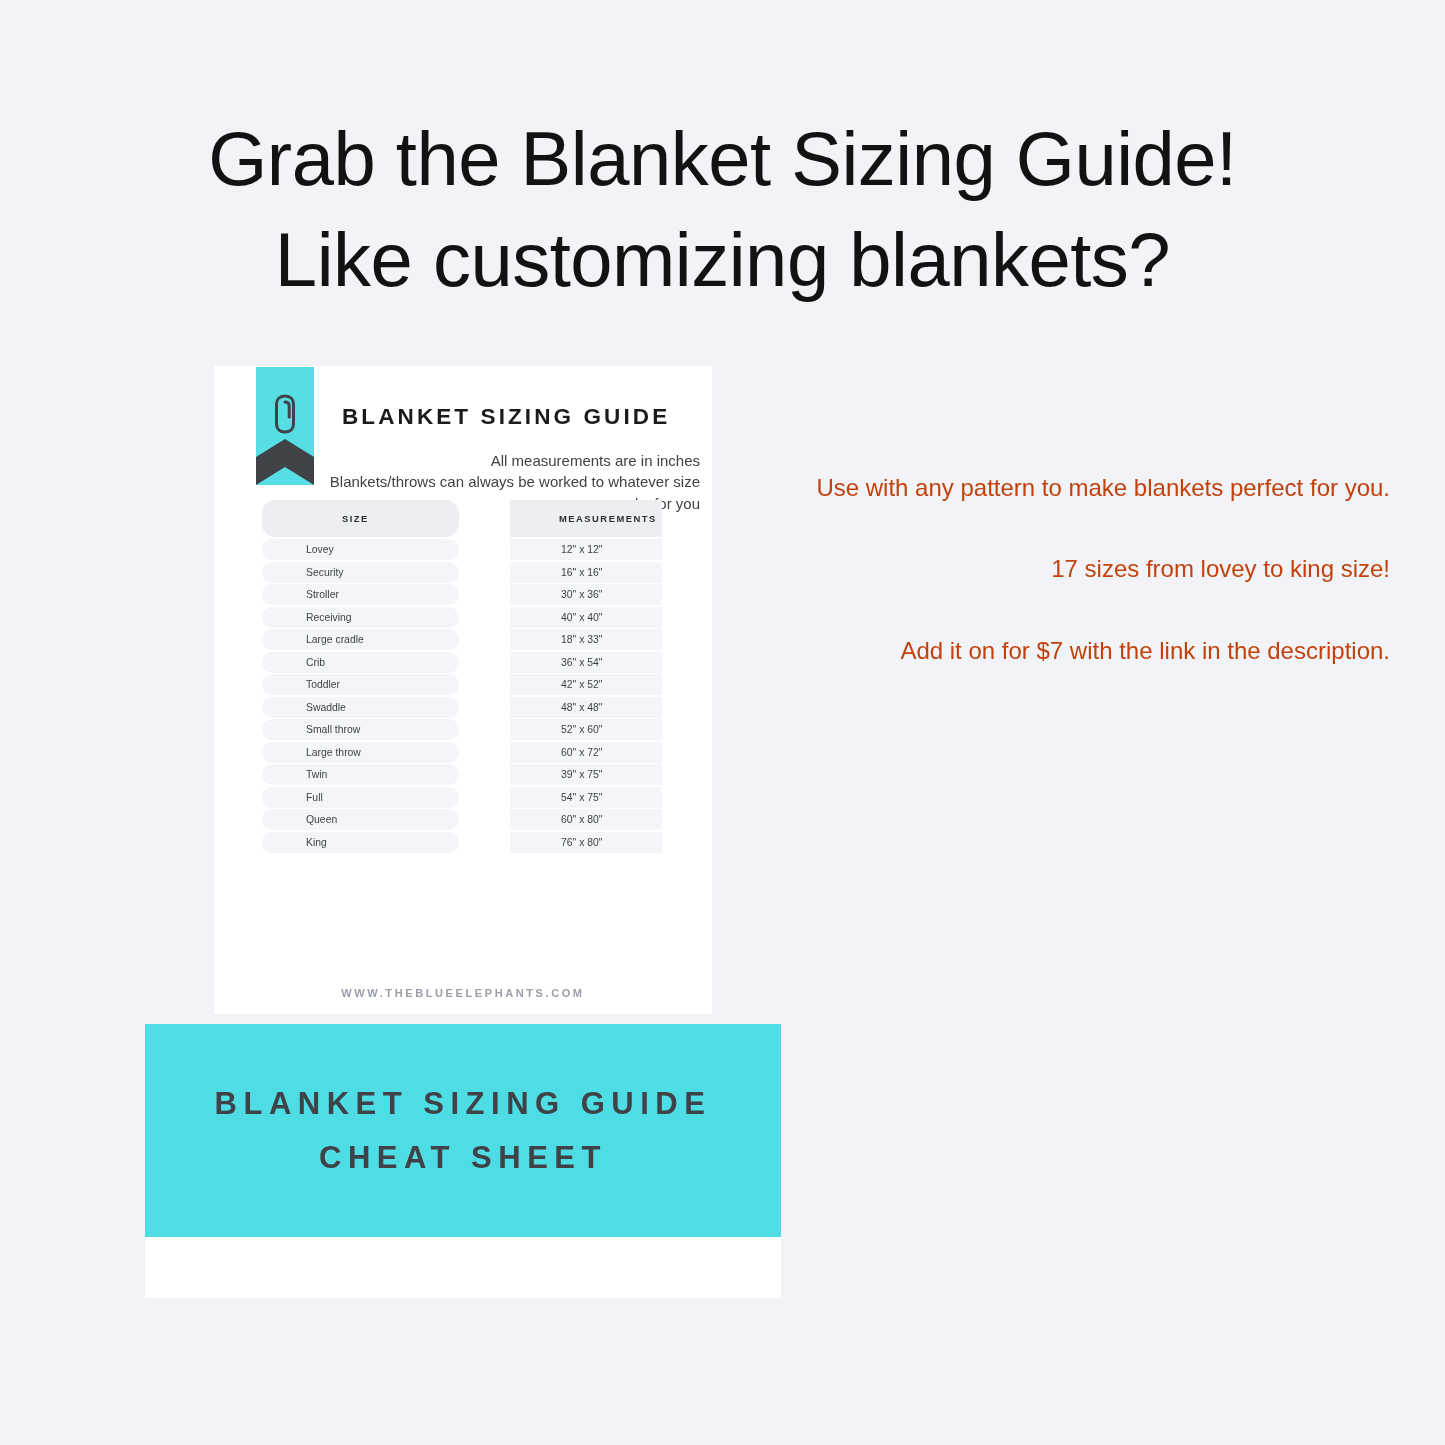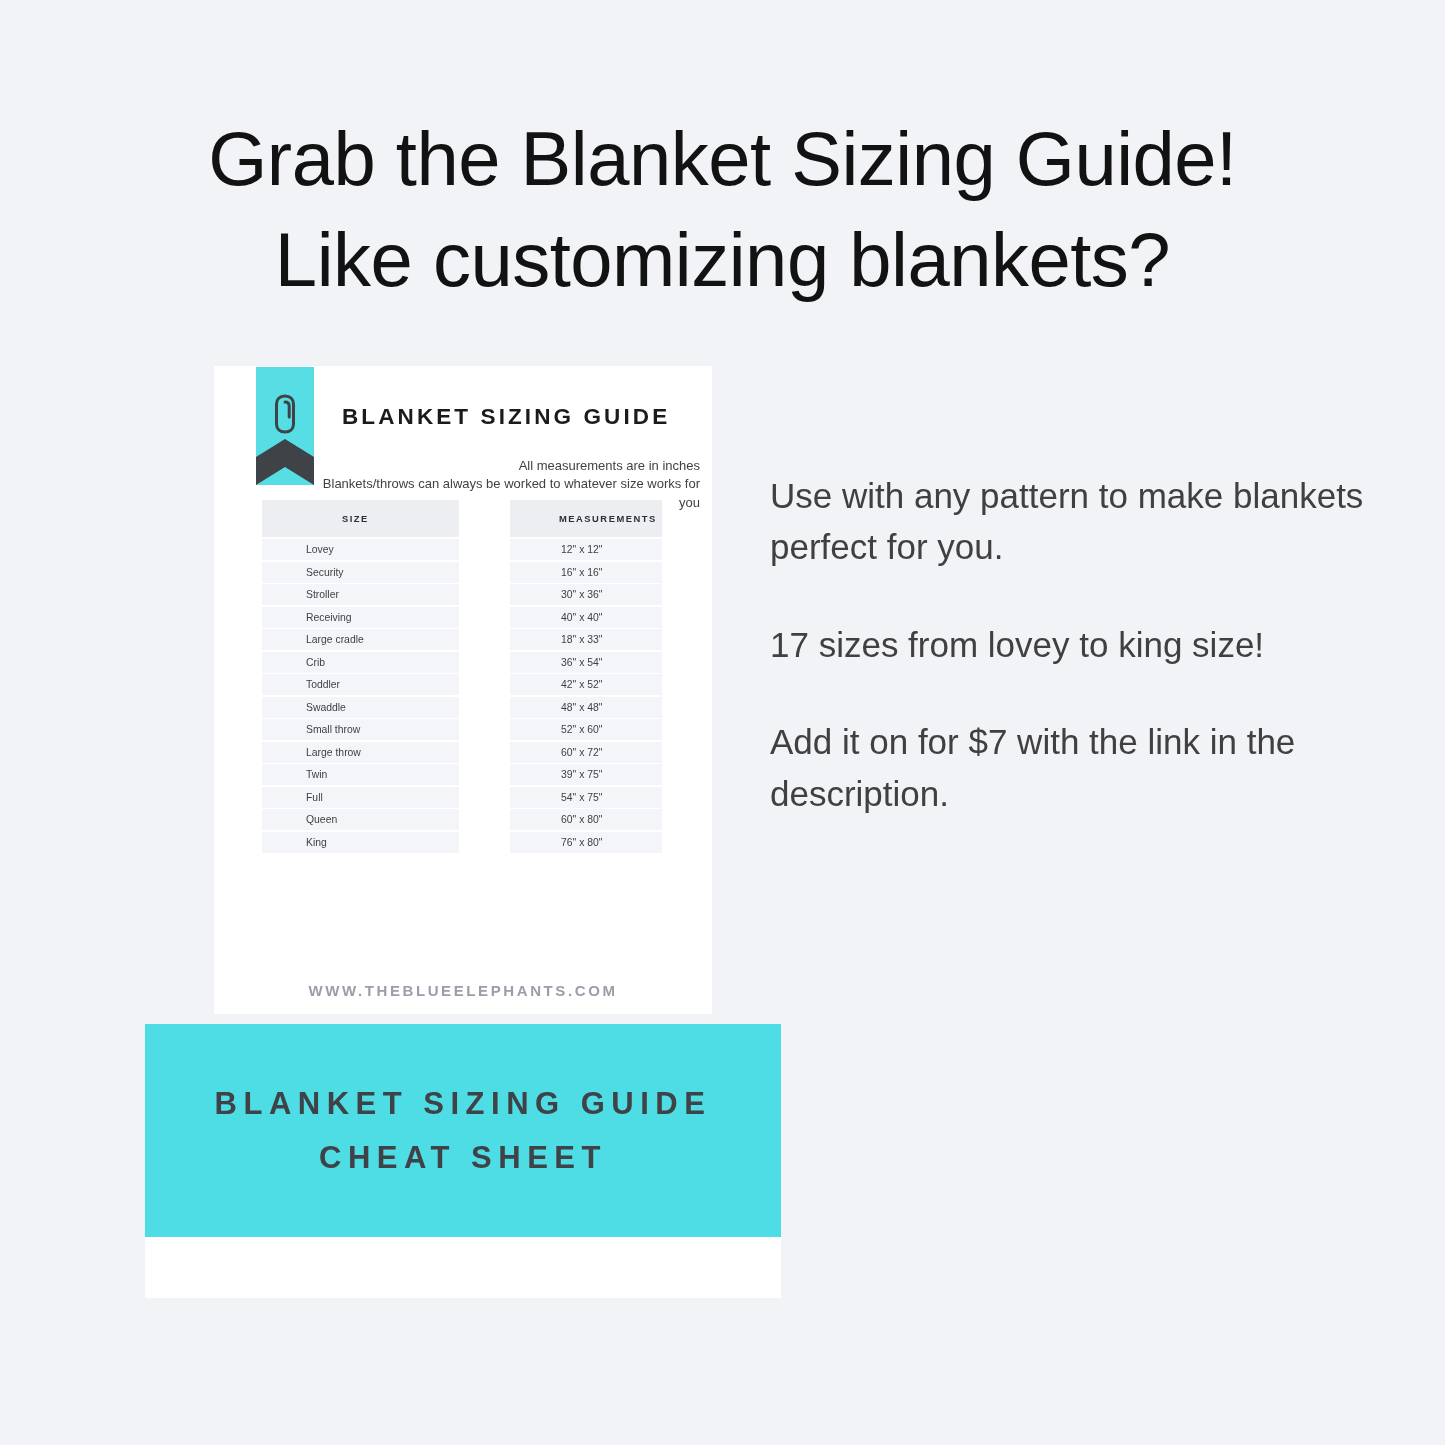--- a/index.html
+++ b/index.html
@@ -64,24 +64,24 @@
     width:358px;
     text-align:left;
     font-size:22.5px;
     font-weight:700;
     letter-spacing:3.1px;
     color:#1b1b1b;
     white-space:nowrap;
   }
   .doc-sub {
     position:absolute;
-    left:96px; top:91px;
+    left:96px; top:84px;
     width:390px;
     text-align:right;
-    font-size:13px;
+    font-size:15px;
     line-height:1.42;
     color:#3f4246;
   }
   .doc-sub span { display:block; }
 
   
   .tbl {
     position:absolute;
     left:48px; top:134px;
     width:400px;
@@ -90,20 +90,21 @@
     display:flex;
     gap:3px;
     margin-bottom:1.5px;
   }
   .tbl-row .c-size {
     flex:0 0 197px;
     background:#f4f5f8;
     padding:5px 0 5px 44px;
     font-size:10.4px;
     color:#3c3f44;
+    border-radius:13px;
   }
   .tbl-row .c-meas {
     flex:1;
     background:#f4f5f8;
     padding:5px 0 5px 51px;
     font-size:10.4px;
     color:#3c3f44;
     margin-left:48px;
   }
   .tbl-head .c-size,
@@ -118,21 +119,21 @@
   }
   .tbl-head .c-size { padding-left:80px; }
   .tbl-head .c-meas { padding-left:49px; }
   .tbl-head { margin-bottom:2px; }
 
   .doc-url {
     position:absolute;
     left:0; bottom:15px;
     width:498px;
     text-align:center;
-    font-size:15px;
+    font-size:11px;
     letter-spacing:2.6px;
     color:#9a9ea8;
     font-weight:600;
   }
 
   
   .banner-card {
     position:absolute;
     left:145px; top:1024px;
     width:636px; height:274px;
@@ -155,23 +156,23 @@
     letter-spacing:6.5px;
     line-height:1.72;
   }
   .banner-text span { display:block; white-space:nowrap; }
 
   
   .copy {
     position:absolute;
     left:770px; top:470px;
     width:620px;
-    text-align:left;
-    color:#404040;
-    font-size:35px;
+    text-align:right;
+    color:#c2410c;
+    font-size:24px;
     line-height:1.47;
   }
   .copy p { margin-bottom:46px; }
   .copy p:last-child { margin-bottom:0; }
 </style>
 </head>
 <body>
 
 <div class="canvas">
 

